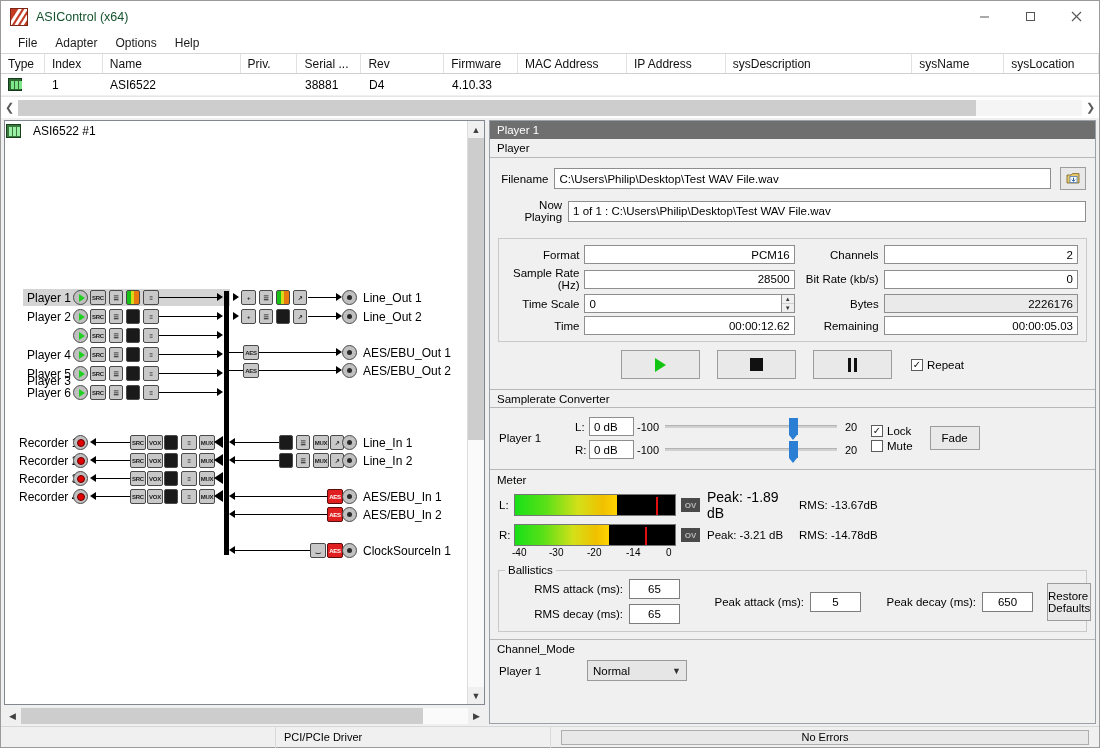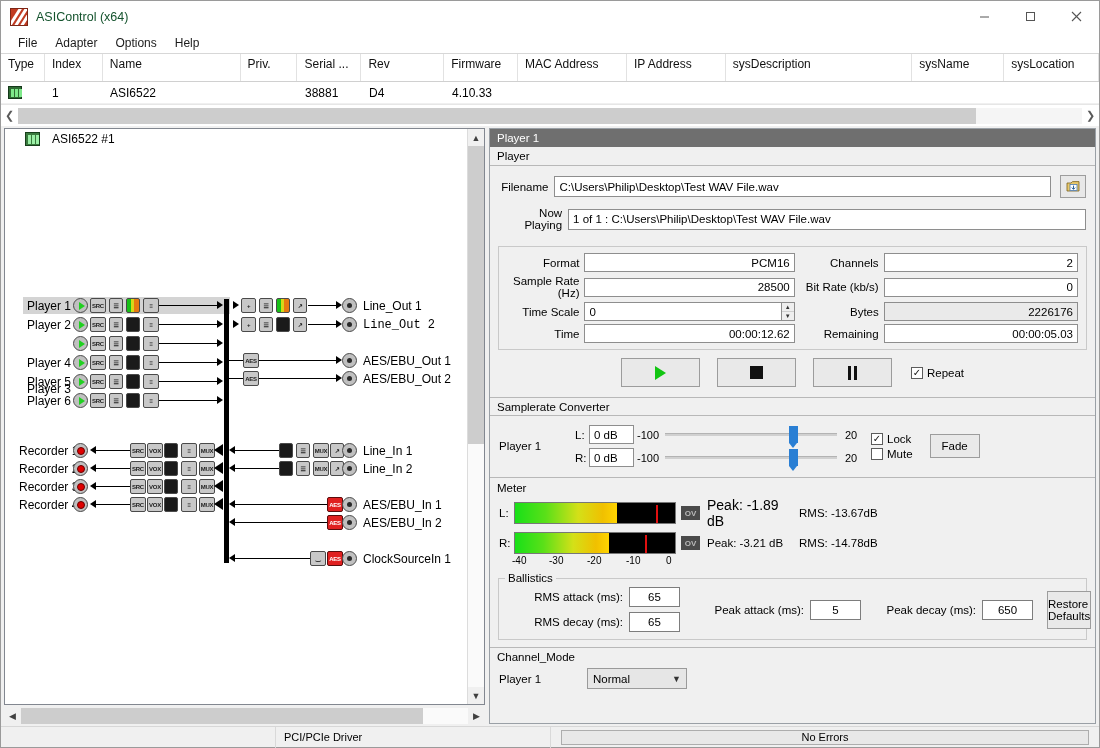--- a/index.html
+++ b/index.html
@@ -28,21 +28,21 @@
           color:#555; font-size:12px; }
   .wbtn svg { display:block; }
 
   
   .menubar { height:21px; flex:0 0 21px; display:flex; align-items:center;
              padding-left:8px; background:#fff; }
   .menu-item { padding:2px 9px; font-size:12px; color:#1b1b1b; }
 
   
   .table-wrap { flex:0 0 auto; background:#fff; }
-  .thead { display:flex; height:29px; border-top:1px solid #d7d7d7;
+  .thead { display:flex; height:21px; border-top:1px solid #d7d7d7;
            border-bottom:1px solid #d0d0d0; background:#fff;justify-content:flex-end; }
   .th { font-size:12px; padding:3px 6px 0 7px; border-right:1px solid #e2e2e2;
         overflow:hidden; white-space:nowrap; color:#111; }
   .trow { display:flex; height:22px; align-items:center; background:#fff;
           border-bottom:1px solid #f0f0f0; }
   .td { font-size:12px; padding:0 6px 0 7px; overflow:hidden; white-space:nowrap; }
   .dev-icon { width:14px; height:13px; background:#2f6b33; border:1px solid #14381a;
               margin-left:7px; position:relative; }
   .dev-icon::before { content:""; position:absolute; left:2px; top:2px; width:3px; height:8px;
               background:#7ee88a; box-shadow:4px 0 0 #7ee88a, 8px 0 0 #7ee88a; }
@@ -70,21 +70,21 @@
   .vs-track { flex:1; position:relative; background:#fafafa; }
   .vs-thumb { position:absolute; top:0; left:0; width:16px; height:55%; background:#cdcdcd; }
   .lhscroll { height:17px; flex:0 0 17px; display:flex; align-items:center;
               margin-top:2px; background:#f0f0f0; }
   .lhs-track { flex:1; height:16px; background:#fafafa; position:relative; }
   .lhs-thumb { position:absolute; left:0; top:0; height:16px; width:90%; background:#cdcdcd; }
   .lhs-arrow { width:17px; height:17px; display:flex; align-items:center;
                justify-content:center; color:#404040; font-size:9px; }
 
   
-  .tree-head { display:flex; align-items:center; height:20px; padding-left:20px; gap:12px; }
+  .tree-head { display:flex; align-items:center; height:20px; padding-left:1px; gap:12px; }
   .tree-head .ti { width:15px; height:14px; background:#3a7a3e; border:1px solid #173f1b;
                    position:relative; }
   .tree-head .ti::before{ content:""; position:absolute; left:2px; top:2px; width:3px;height:9px;
                    background:#9bf0a6; box-shadow:4px 0 0 #9bf0a6, 8px 0 0 #9bf0a6;}
   .tree-head span { font-size:12px; }
 
   .rowlabel { position:absolute; font-size:12px; white-space:nowrap; text-align:right; }
   .nodechip { position:absolute; height:15px; border:1px solid #4a4a4a; background:#c8c8c8;
               border-radius:2px; display:flex; align-items:center; justify-content:center;
               font-size:6px; font-weight:bold; color:#1a1a1a; letter-spacing:-0.3px; }
@@ -356,21 +356,21 @@
           <div class="arrow-r" style="left:228px; top:191px;"></div>
           <div class="nodechip" style="left:236px; top:188px; width:15px;">+</div>
           <div class="nodechip" style="left:254px; top:188px; width:14px;">☰</div>
           <div class="nodechip" style="left:271px; top:188px; width:14px; background:#1a1a1a;"></div>
           <div class="nodechip" style="left:288px; top:188px; width:14px;">↗</div>
           <div class="wire" style="left:303px; top:195px; width:32px;"></div>
           <div class="arrow-r" style="left:331px; top:191px;"></div>
           <div class="circ" style="left:337px; top:188px;">
               <span class="dot"></span>
             </div>
-          <div class="rowlabel" style="left:358px; top:189px; text-align:left;font-family:Liberation Mono, monospace;">Line_Out  2</div>
+          <div class="rowlabel" style="left:358px; top:189px; text-align:left;">Line_Out  2</div>
 
           <div class="wire" style="left:224px; top:231px; width:14px;"></div>
           <div class="nodechip" style="left:238px; top:224px; width:16px;">AES</div>
           <div class="wire" style="left:254px; top:231px; width:81px;"></div>
           <div class="arrow-r" style="left:331px; top:227px;"></div>
           <div class="circ" style="left:337px; top:224px;">
               <span class="dot"></span>
             </div>
           <div class="rowlabel" style="left:358px; top:225px; text-align:left;">AES/EBU_Out  1</div>
 
@@ -639,21 +639,21 @@
             </span>
             <span class="ovbox" style="margin-left:5px">OV</span>
             <span style="font-size:11.5px;margin-left:7px;width:92px">Peak: -3.21 dB</span>
             <span style="font-size:11.5px">RMS: -14.78dB</span>
           </div>
 
           <div style="position:relative;height:15px;margin-left:15px;width:162px;">
             <span class="scale-n" style="left:-2px;top:1px">-40</span>
             <span class="scale-n" style="left:35px;top:1px">-30</span>
             <span class="scale-n" style="left:73px;top:1px">-20</span>
-            <span class="scale-n" style="left:112px;top:1px">-10</span>
+            <span class="scale-n" style="left:112px;top:1px">-14</span>
             <span class="scale-n" style="left:152px;top:1px">0</span>
           </div>
         </div>
 
         <div class="fieldset">
           <span class="legend">Ballistics</span>
           <div style="display:flex;align-items:center;margin-top:3px;">
             <div style="display:flex;flex-direction:column;gap:5px;">
               <div style="display:flex;align-items:center;">
                 <span style="width:116px;text-align:right;font-size:11.5px;margin-right:6px">RMS attack (ms):</span>

